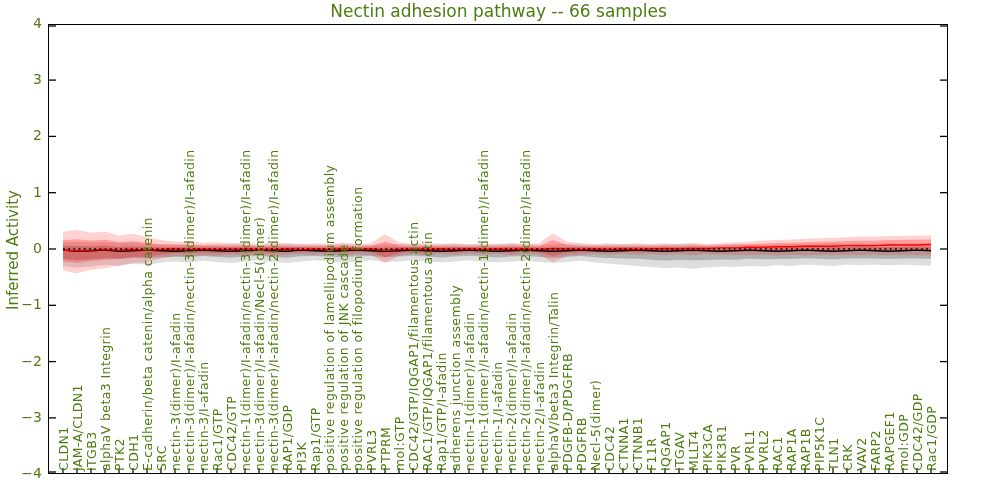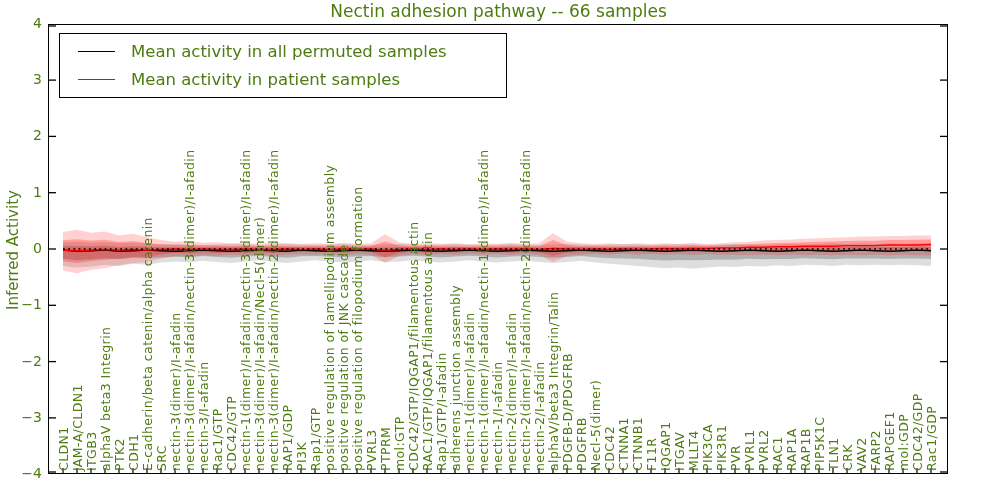--- a/index.html
+++ b/index.html
@@ -214,24 +214,14 @@
       <span class="xt" style="left: 827px; top: 471px;">TLN1</span>
       <span class="xt" style="left: 841px; top: 471px;">CRK</span>
       <span class="xt" style="left: 855px; top: 471px;">VAV2</span>
       <span class="xt" style="left: 869px; top: 471px;">FARP2</span>
       <span class="xt" style="left: 883px; top: 471px;">RAPGEF1</span>
       <span class="xt" style="left: 897px; top: 471px;">mol:GDP</span>
       <span class="xt" style="left: 911px; top: 471px;">CDC42/GDP</span>
       <span class="xt" style="left: 925px; top: 471px;">Rac1/GDP</span>
     </div>
 
-  <div class="legend" id="legend">
-      <div class="legend-row">
-        <span class="legend-line" style="border-top-color: rgb(0, 0, 0);"></span>
-        <span class="legend-label">Mean activity in all permuted samples</span>
-      </div>
-      <div class="legend-row">
-        <span class="legend-line" style="border-top-color: rgb(255, 0, 0);"></span>
-        <span class="legend-label">Mean activity in patient samples</span>
-      </div>
-    </div>
 
 </div>
 
 </body></html>

